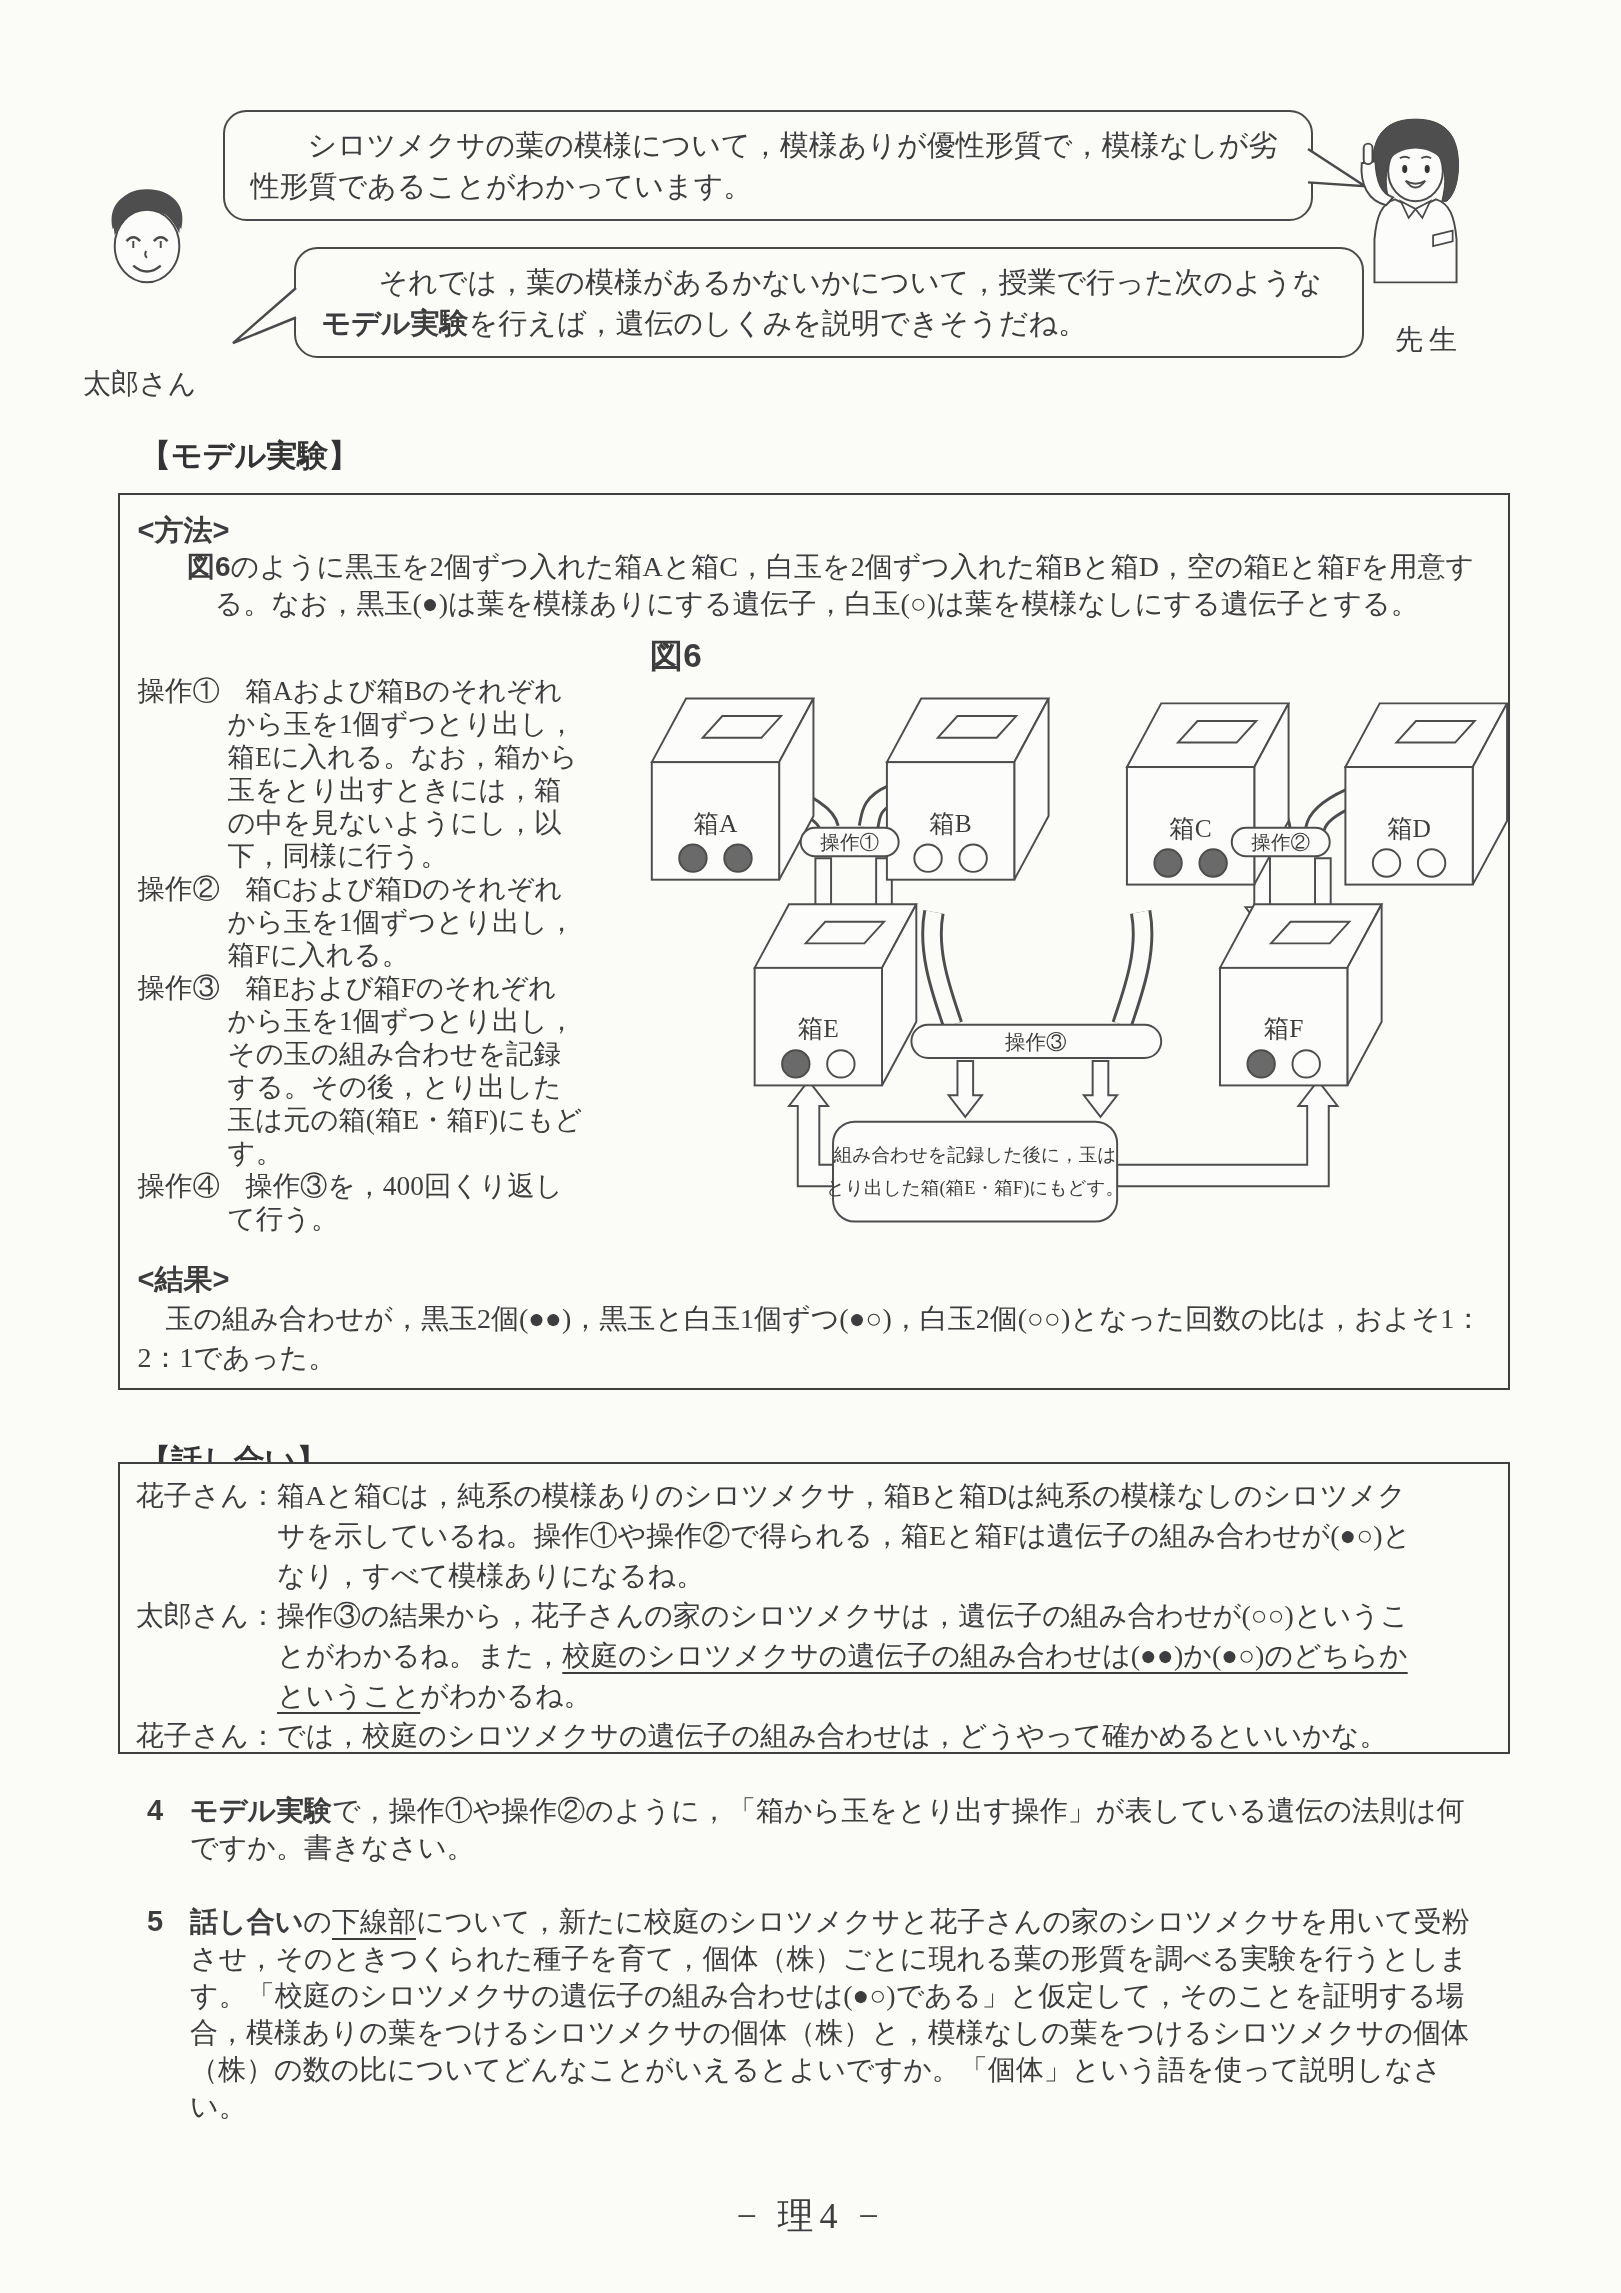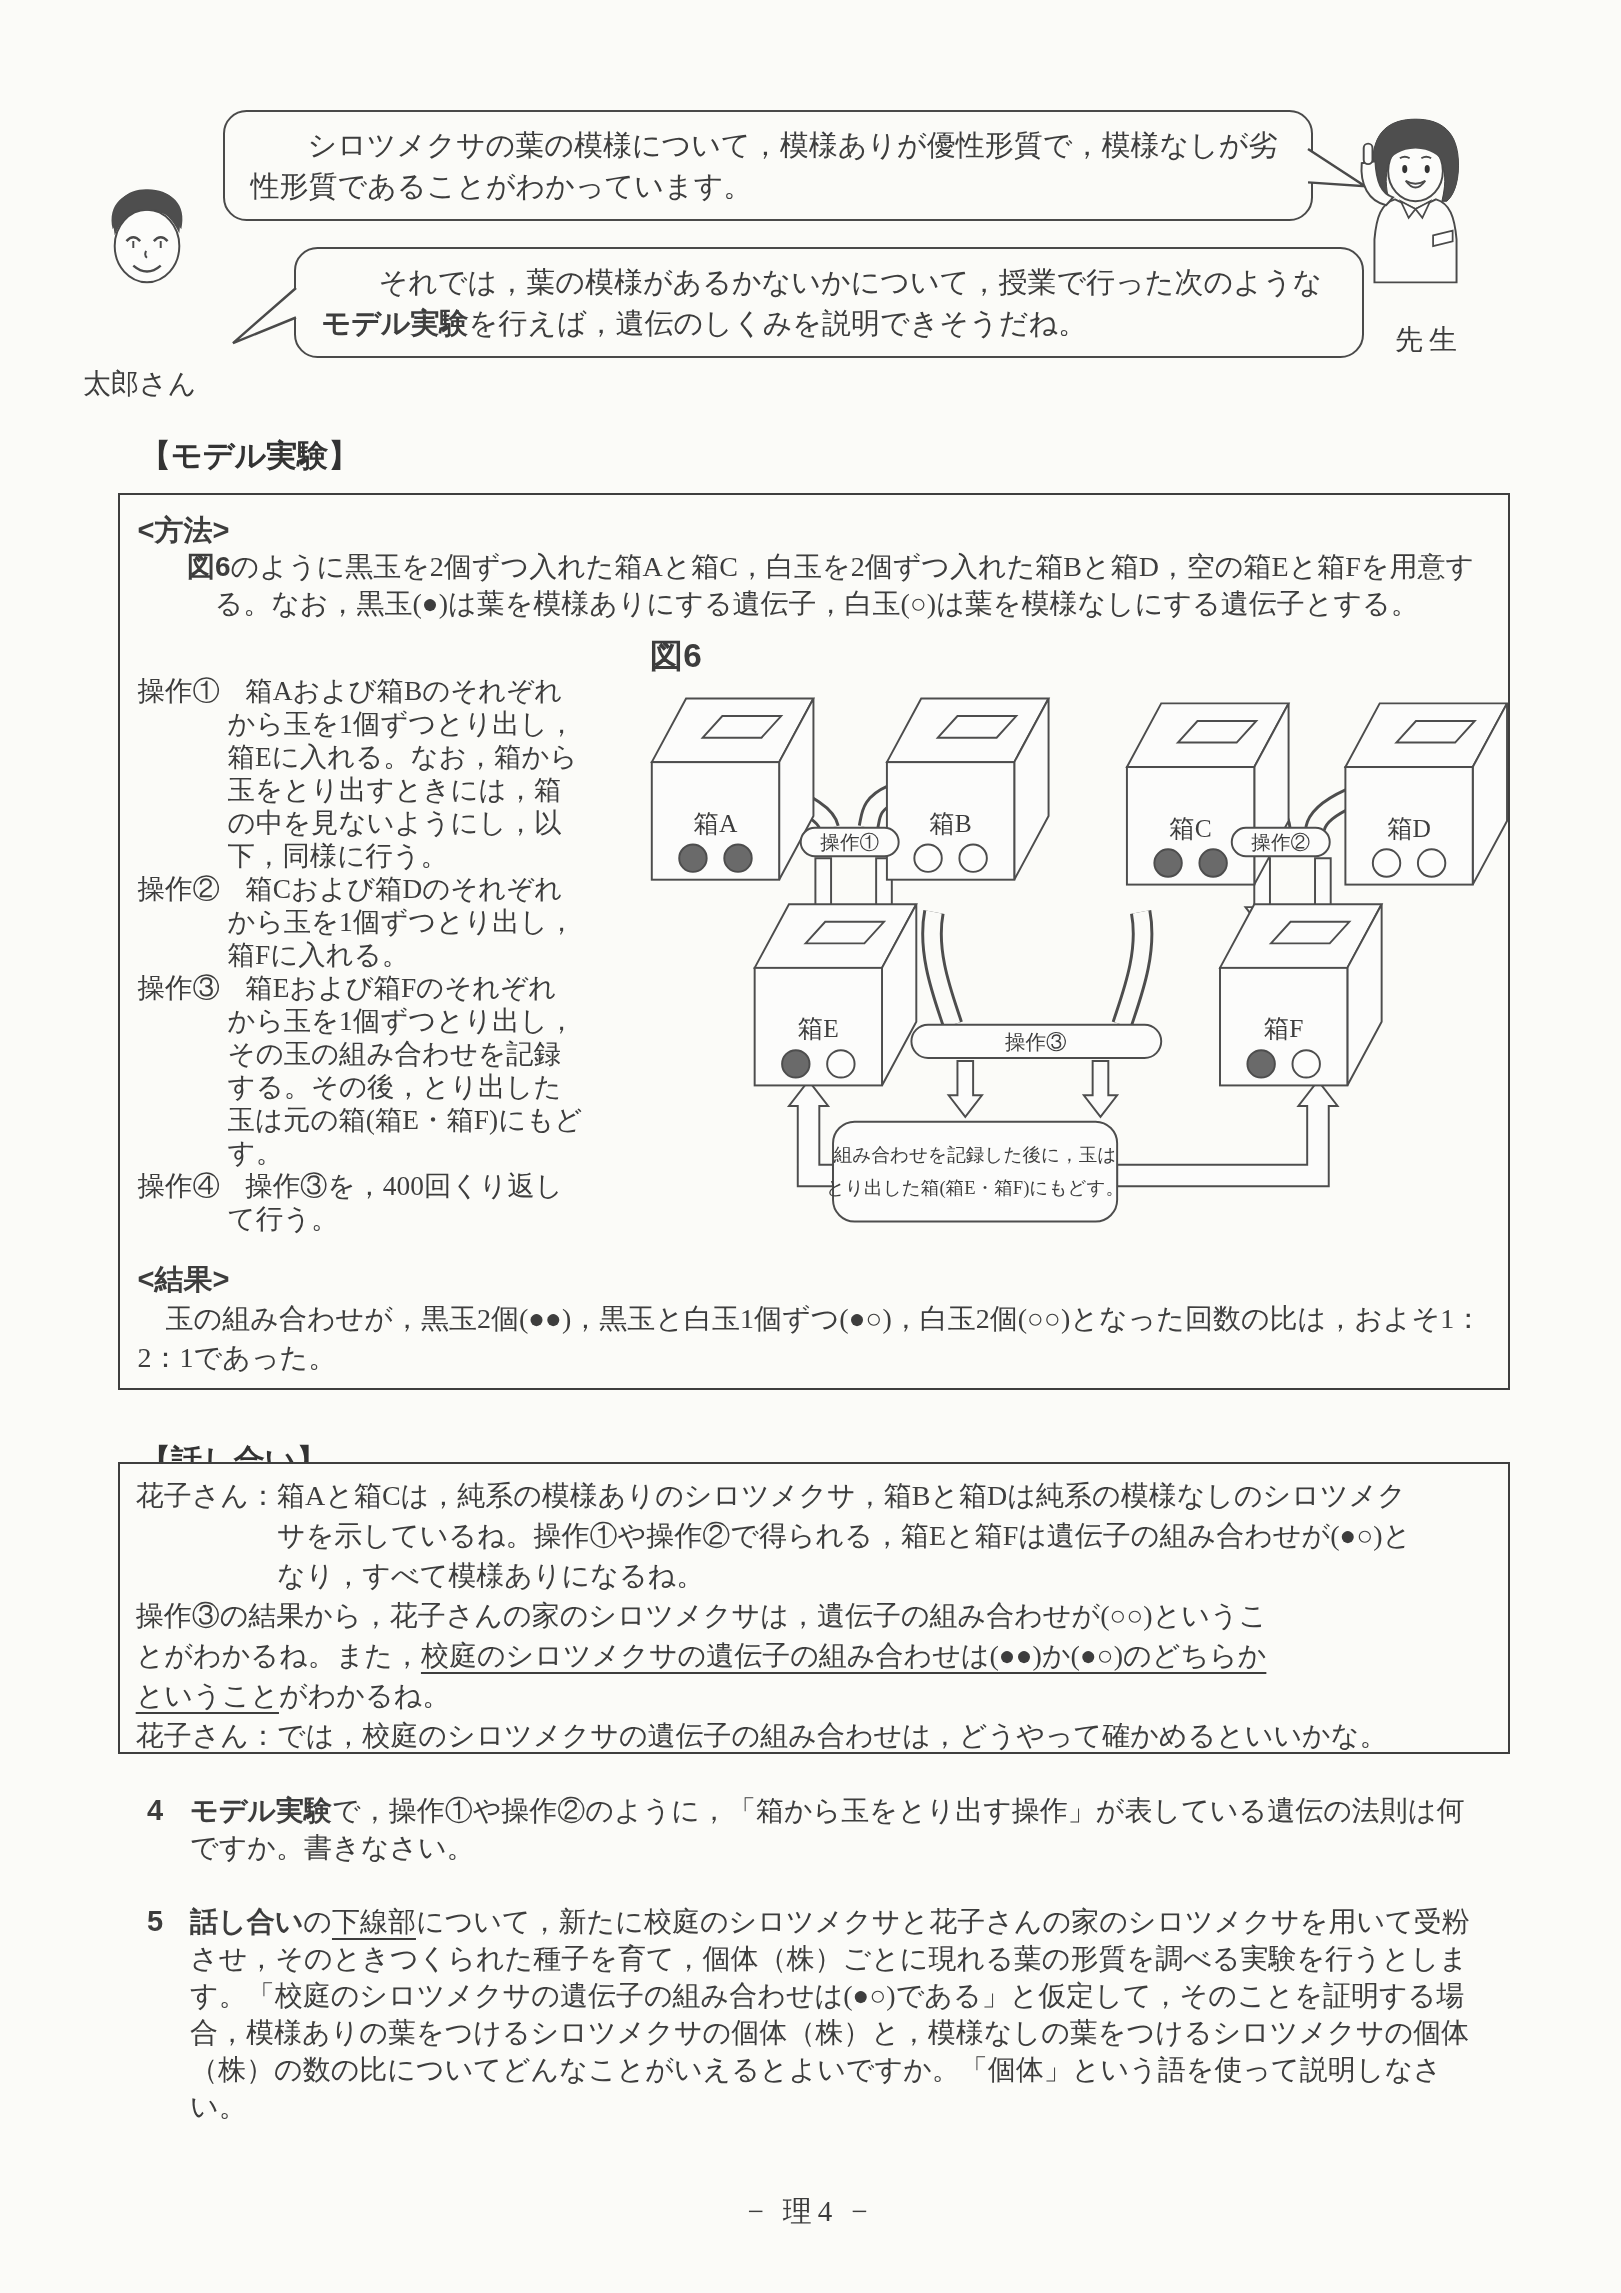--- a/index.html
+++ b/index.html
@@ -14,21 +14,21 @@
   .body-text{font-size:28px;line-height:37px;}
   .op{font-size:27.4px;line-height:33px;margin:0;padding-left:90px;text-indent:-90px;}
   .op-label{margin-right:25.5px;}
   .disc-row{display:flex;font-size:28px;line-height:40px;}
   .disc-speaker{flex:0 0 auto;white-space:nowrap;}
   .disc-text{width:1157px;}
   .uline{text-decoration:underline;text-underline-offset:6.9px;text-decoration-thickness:1.5px;}
   .q-row{display:flex;}
   .q-num{flex:0 0 43px;font-size:29px;line-height:37px;}
   .q-text{width:1294px;font-size:28px;line-height:37px;}
-  .footer{width:100%;text-align:center;font-size:29px;letter-spacing:5.9px;}
+  .footer{width:100%;text-align:center;font-size:36px;letter-spacing:5.9px;}
   .char-label{font-size:28px;color:#3d3d3d;}
   svg text{font-family:"Liberation Serif",serif;fill:#3d3d3d;}
   svg .svg-gothic{font-family:"Liberation Sans",sans-serif;font-weight:700;}
   .black{fill:#6a6a6a;}
   .white{fill:#fdfdfc;}
   .cube-face{fill:#fcfcfb;stroke:#4d4d4d;stroke-width:2;}
   .tube-outer{fill:none;stroke:#4d4d4d;stroke-width:22;}
   .tube-inner{fill:none;stroke:#fbfbf8;stroke-width:16;}
   .blockarrow{fill:#fcfcfb;stroke:#4d4d4d;stroke-width:2;}
   .pill{fill:#fcfcfb;stroke:#4d4d4d;stroke-width:2;}
@@ -230,20 +230,21 @@
   </div>
 
   <div class="abs heading gothic" style="left:140px;top:1419px;margin-top:24px;">【話し合い】</div>
 
   <div class="abs frame" style="left:118px;top:1462px;width:1392px;height:292px;padding:11.8px 15.7px;">
     <div class="disc-row">
       <div class="disc-speaker">花子さん：</div>
       <div class="disc-text">箱Aと箱Cは，純系の模様ありのシロツメクサ，箱Bと箱Dは純系の模様なしのシロツメクサを示しているね。操作①や操作②で得られる，箱Eと箱Fは遺伝子の組み合わせが(●○)となり，すべて模様ありになるね。</div>
     </div>
     <div class="disc-row">
+      <div class="disc-speaker">太郎さん：</div>
       <div class="disc-text">
         <span>操作③の結果から，花子さんの家のシロツメクサは，遺伝子の組み合わせが(○○)ということがわかるね。また，</span><span class="uline">校庭のシロツメクサの遺伝子の組み合わせは(●●)か(●○)のどちらかということ</span><span>がわかるね。</span>
       </div>
     </div>
     <div class="disc-row">
       <div class="disc-speaker">花子さん：</div>
       <div class="disc-text">では，校庭のシロツメクサの遺伝子の組み合わせは，どうやって確かめるといいかな。</div>
     </div>
   </div>
 

